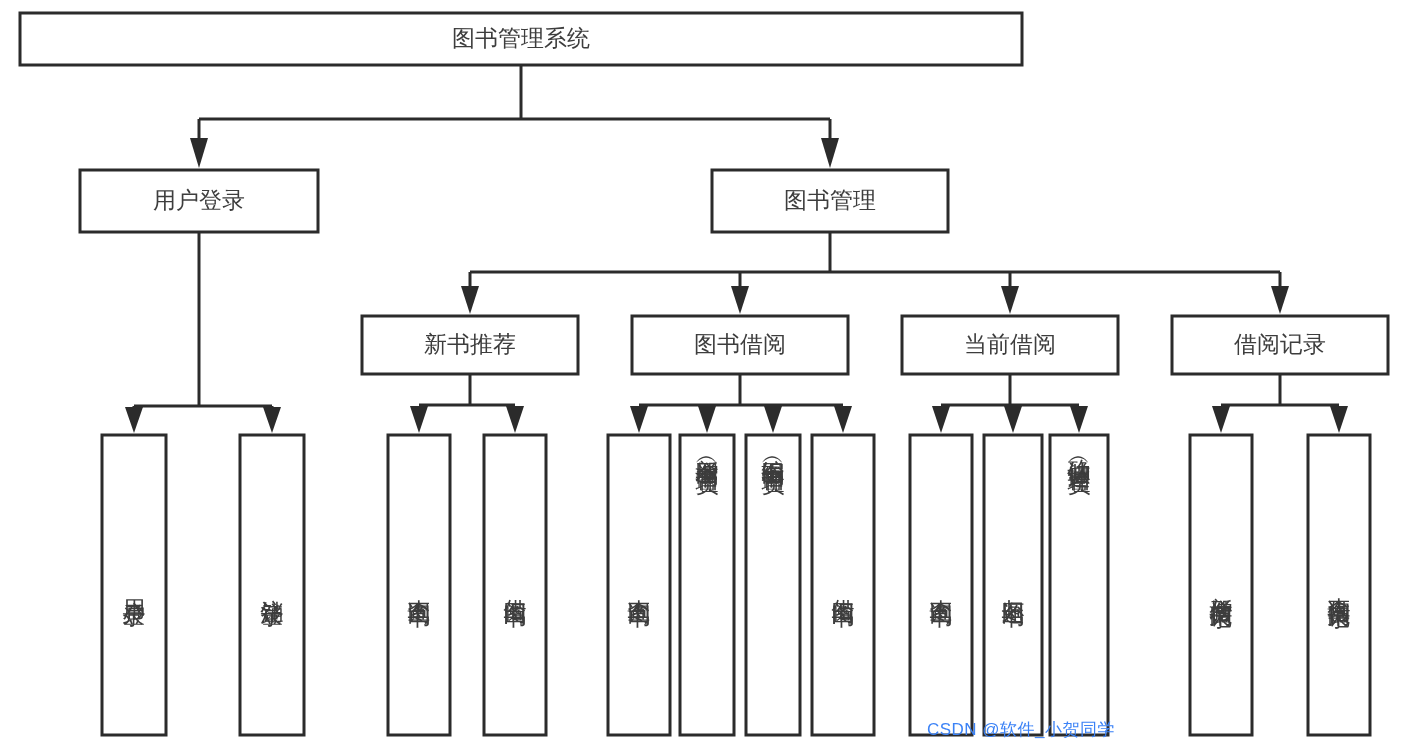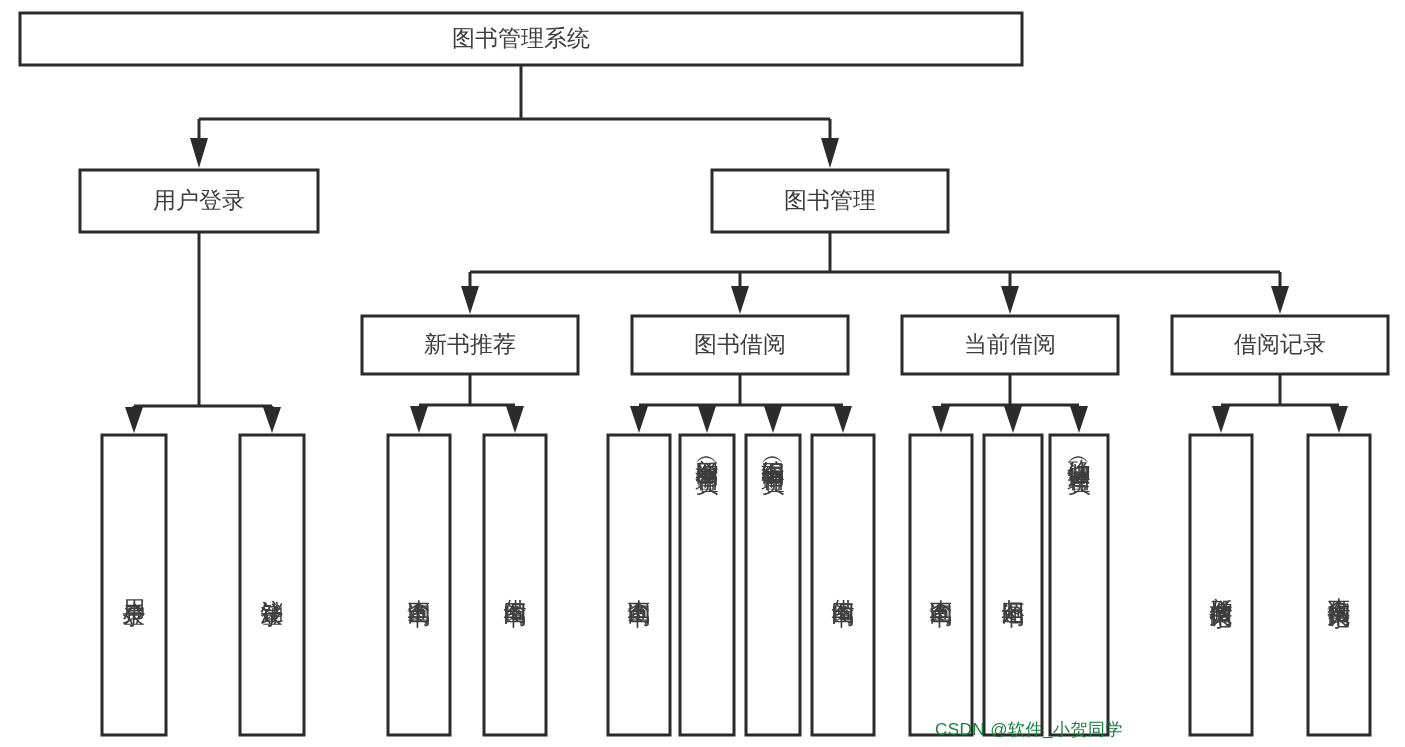--- a/index.html
+++ b/index.html
@@ -12,21 +12,20 @@
     width: 1405px;
     height: 747px;
     font-family: "Liberation Sans", "DejaVu Sans", sans-serif;
     overflow: hidden;
   }
   #diagram-root {
     position: relative;
     width: 1125px;
     height: 747px;
     background: #ffffff;
-    padding-left: 8px;
   }
   svg#flowchart {
     position: absolute;
     left: 0;
     top: 0;
     width: 1405px;
     height: 747px;
     display: block;
   }
   .node-rect {
@@ -50,21 +49,21 @@
     fill: #3d3d3d;
     text-anchor: middle;
     dominant-baseline: middle;
   }
   .watermark-text {
     position: absolute;
     right: 10px;
     bottom: 6px;
     font-family: "Liberation Sans", "DejaVu Sans", sans-serif;
     font-size: 17px;
-    color: #15803d;
+    color: #3b82f6;
     letter-spacing: 0.5px;
     white-space: nowrap;
     pointer-events: none;
   }
   
   .vnode {
     position: absolute;
     box-sizing: border-box;
     background: transparent;
     display: flex;

